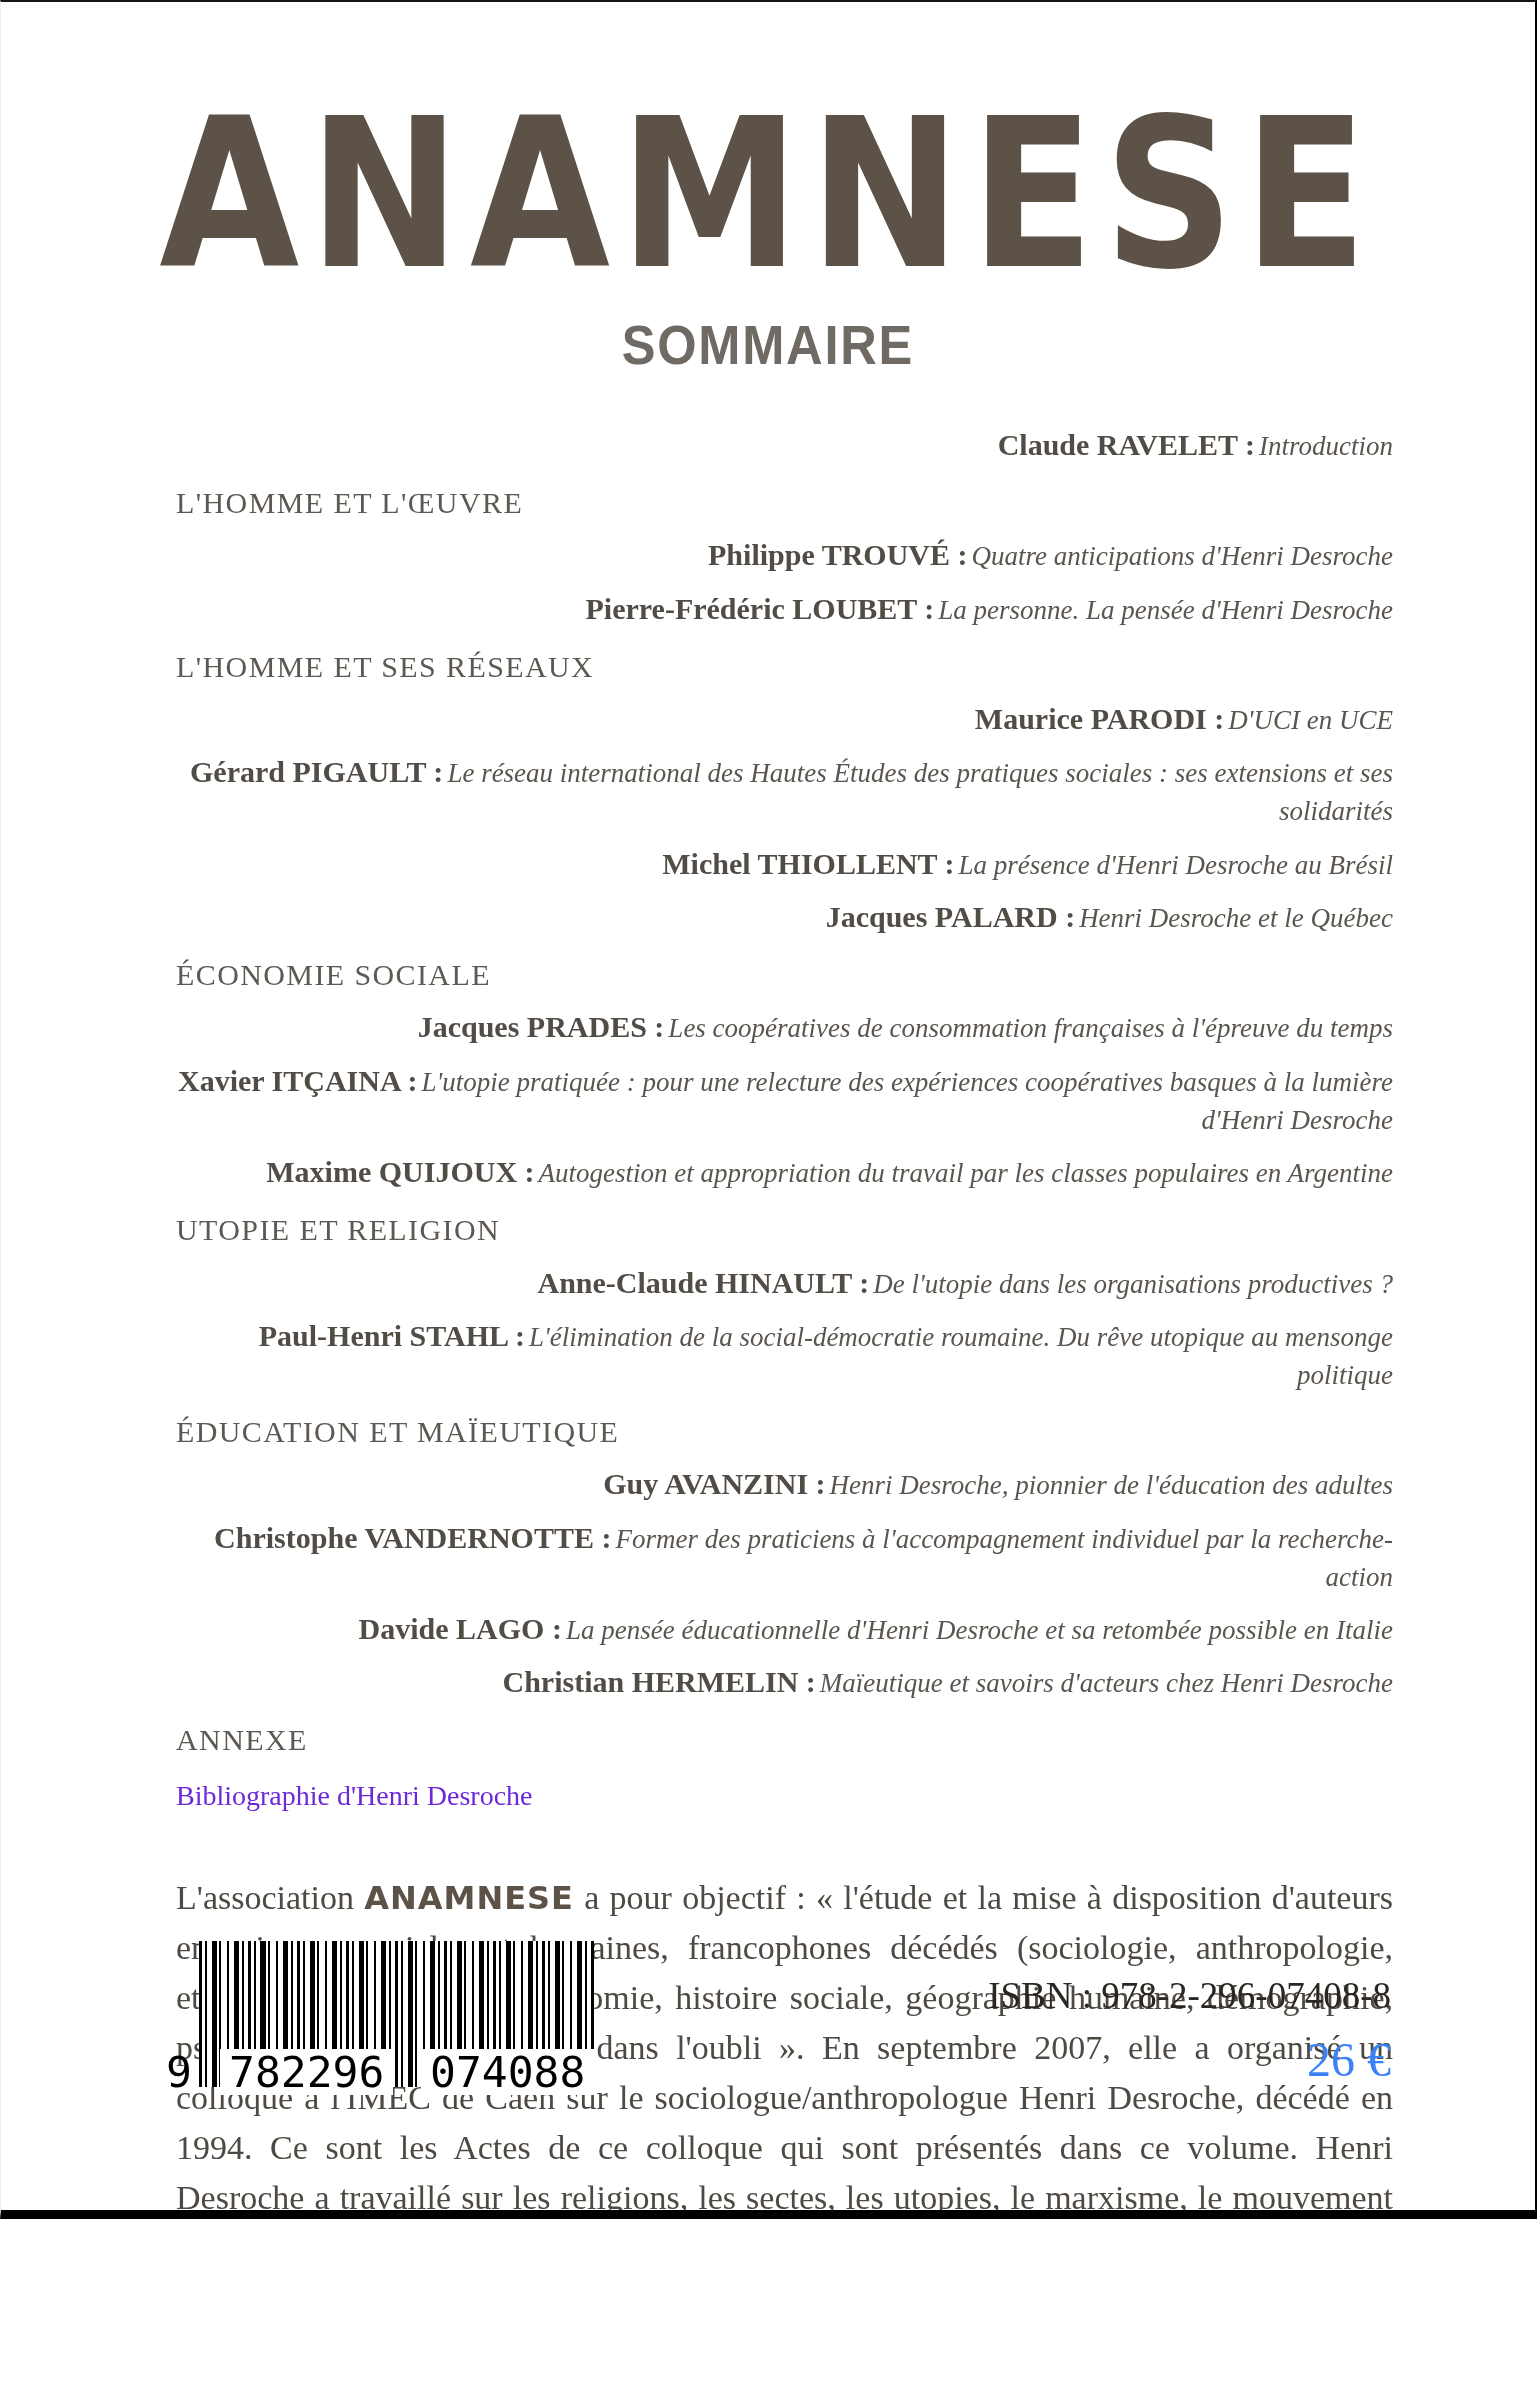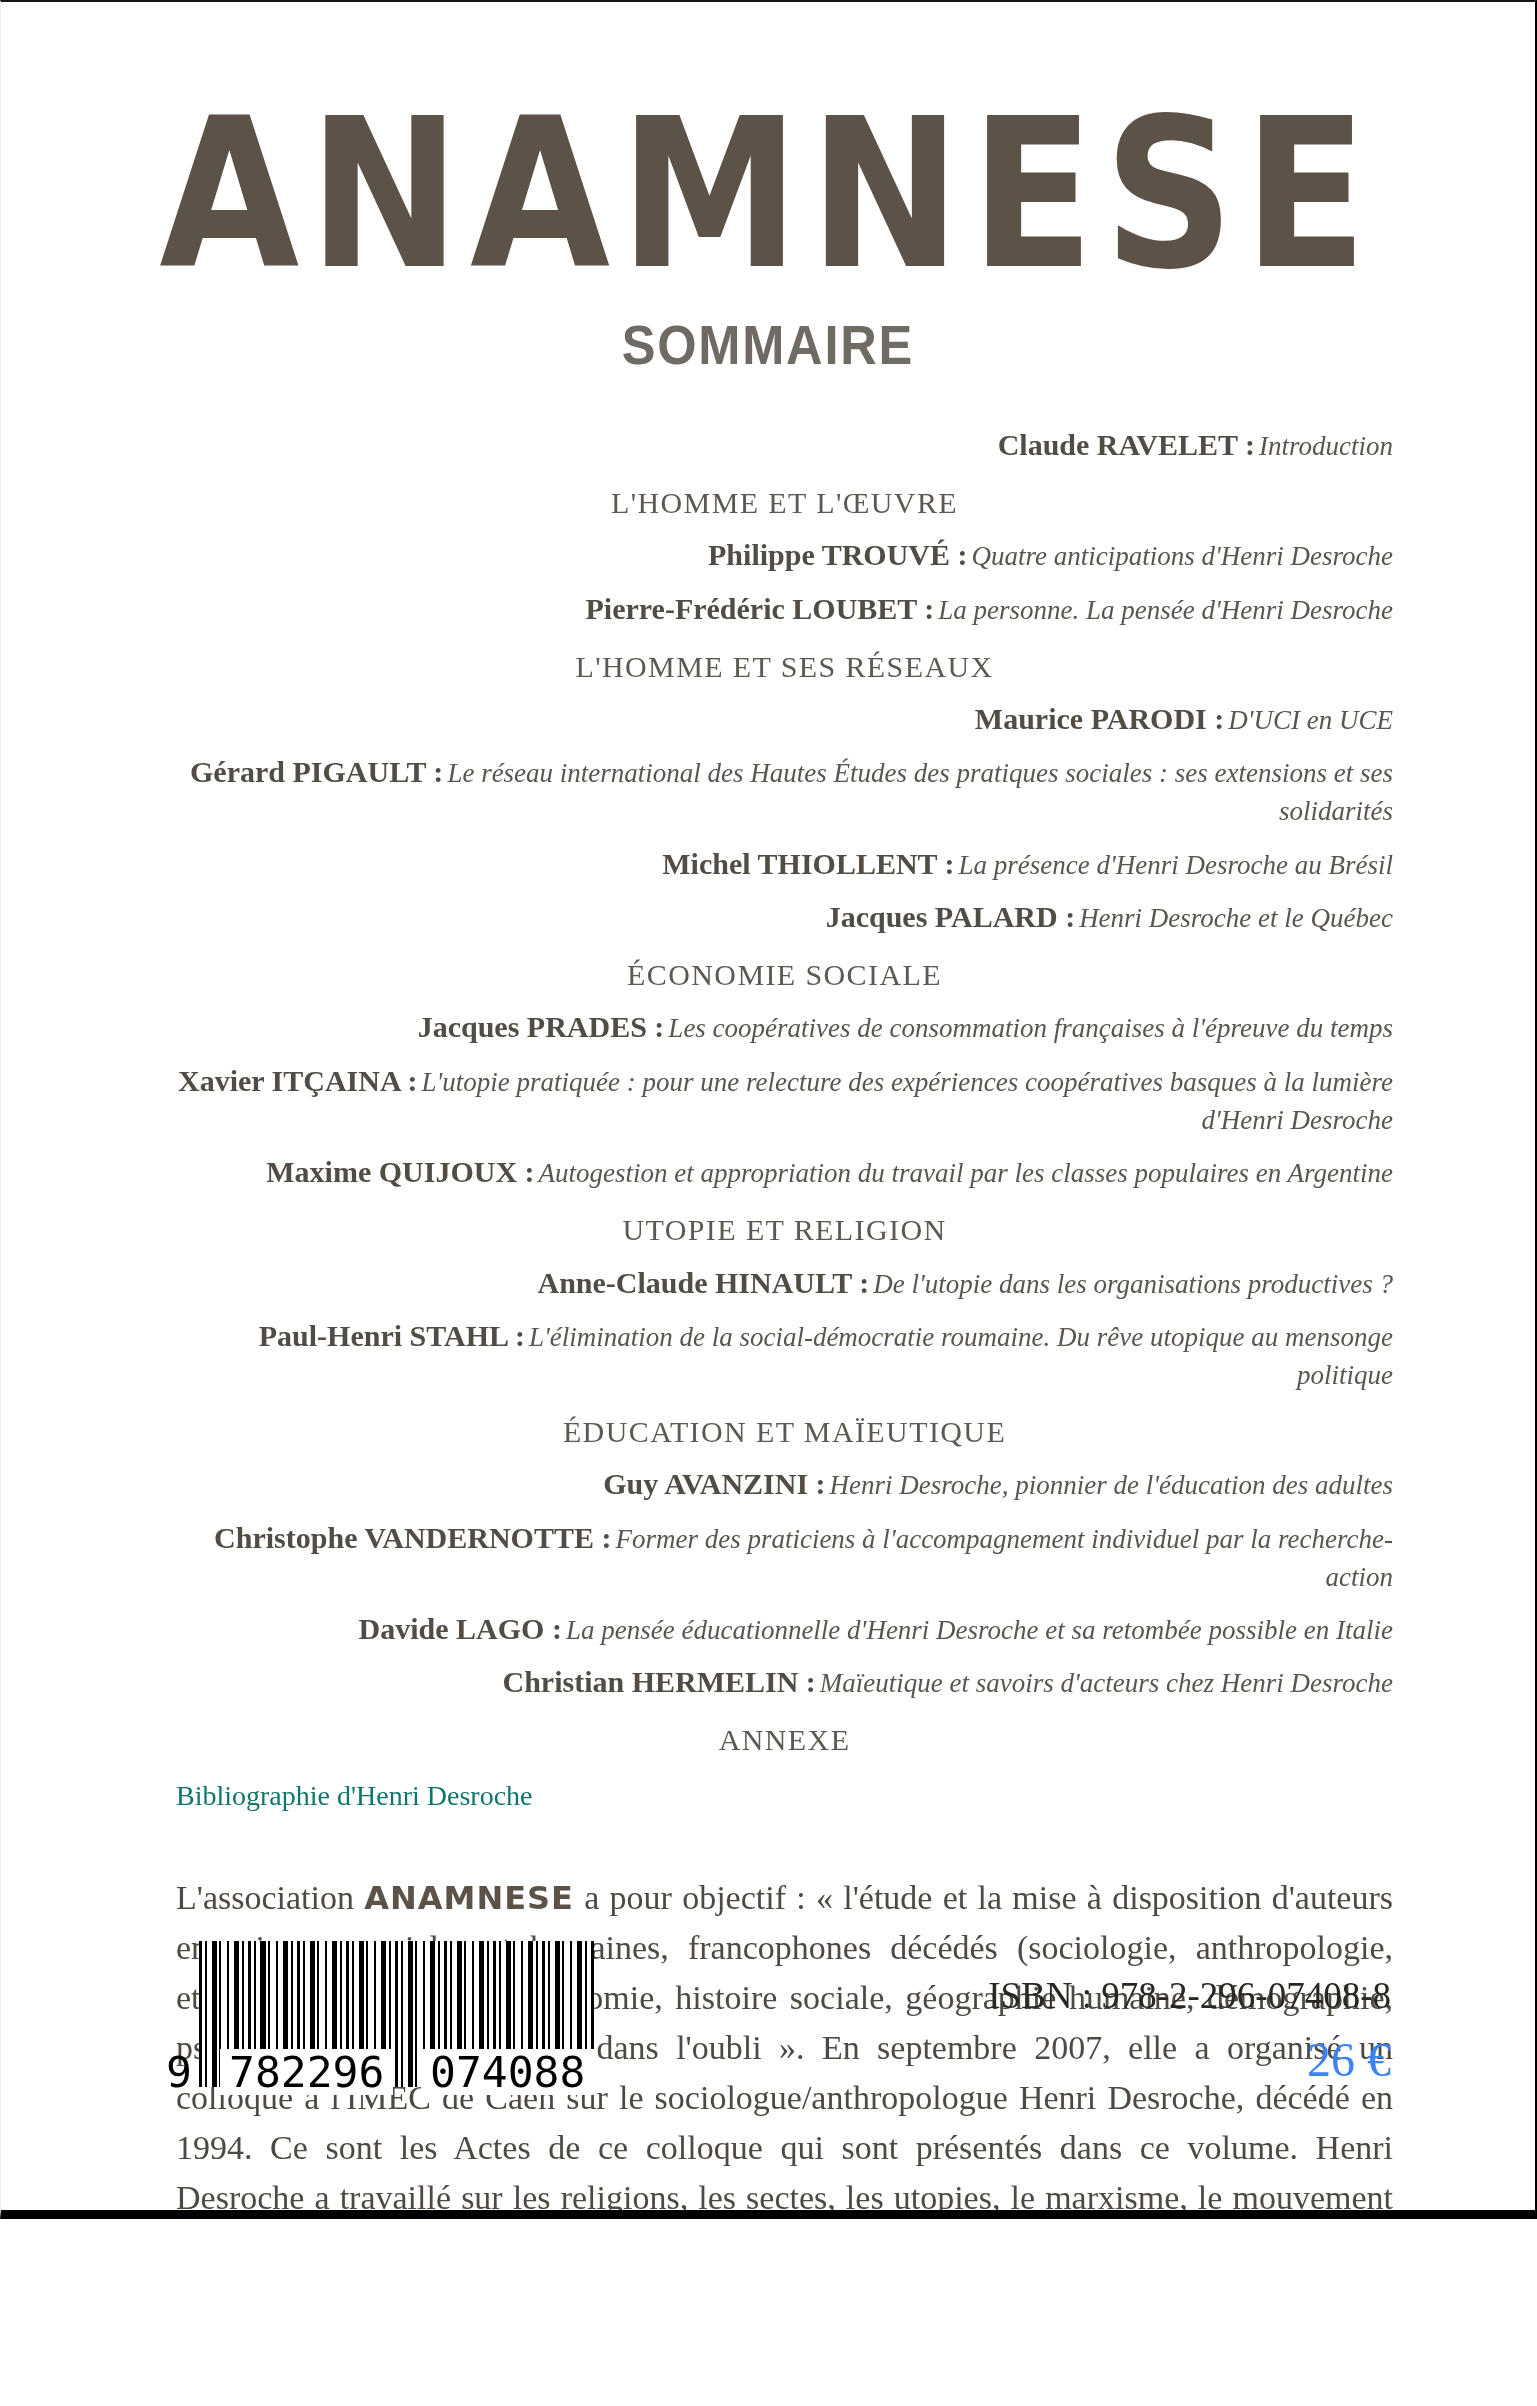--- a/index.html
+++ b/index.html
@@ -39,27 +39,26 @@
     transform:scaleX(0.92);
   }
   .toc{
     margin:50px 142px 0 175px;
     color:#55504a;
   }
   .toc-entry{margin-bottom:13.4px;line-height:35px;text-align:right;}
   .toc-name{font-weight:bold;font-size:30px;color:#514c45;}
   .toc-title{font-style:italic;font-size:27px;color:#5a554e;}
   .toc-heading{
-    text-align:center;
     font-size:30px;
     letter-spacing:1.4px;
     margin:19px 0 17.3px;
     color:#5d5852;
   }
-  .toc-plain{font-size:28px;margin-top:23px;color:#0f766e;}
+  .toc-plain{font-size:28px;margin-top:23px;color:#6d28d9;}
   .about{
     margin:61px 142px 0 175px;
     font-size:34px;
     line-height:50px;
     text-align:justify;
     color:#4e4942;
   }
   .brand-inline{
     font-family:"DejaVu Sans",sans-serif;
     font-weight:800;

